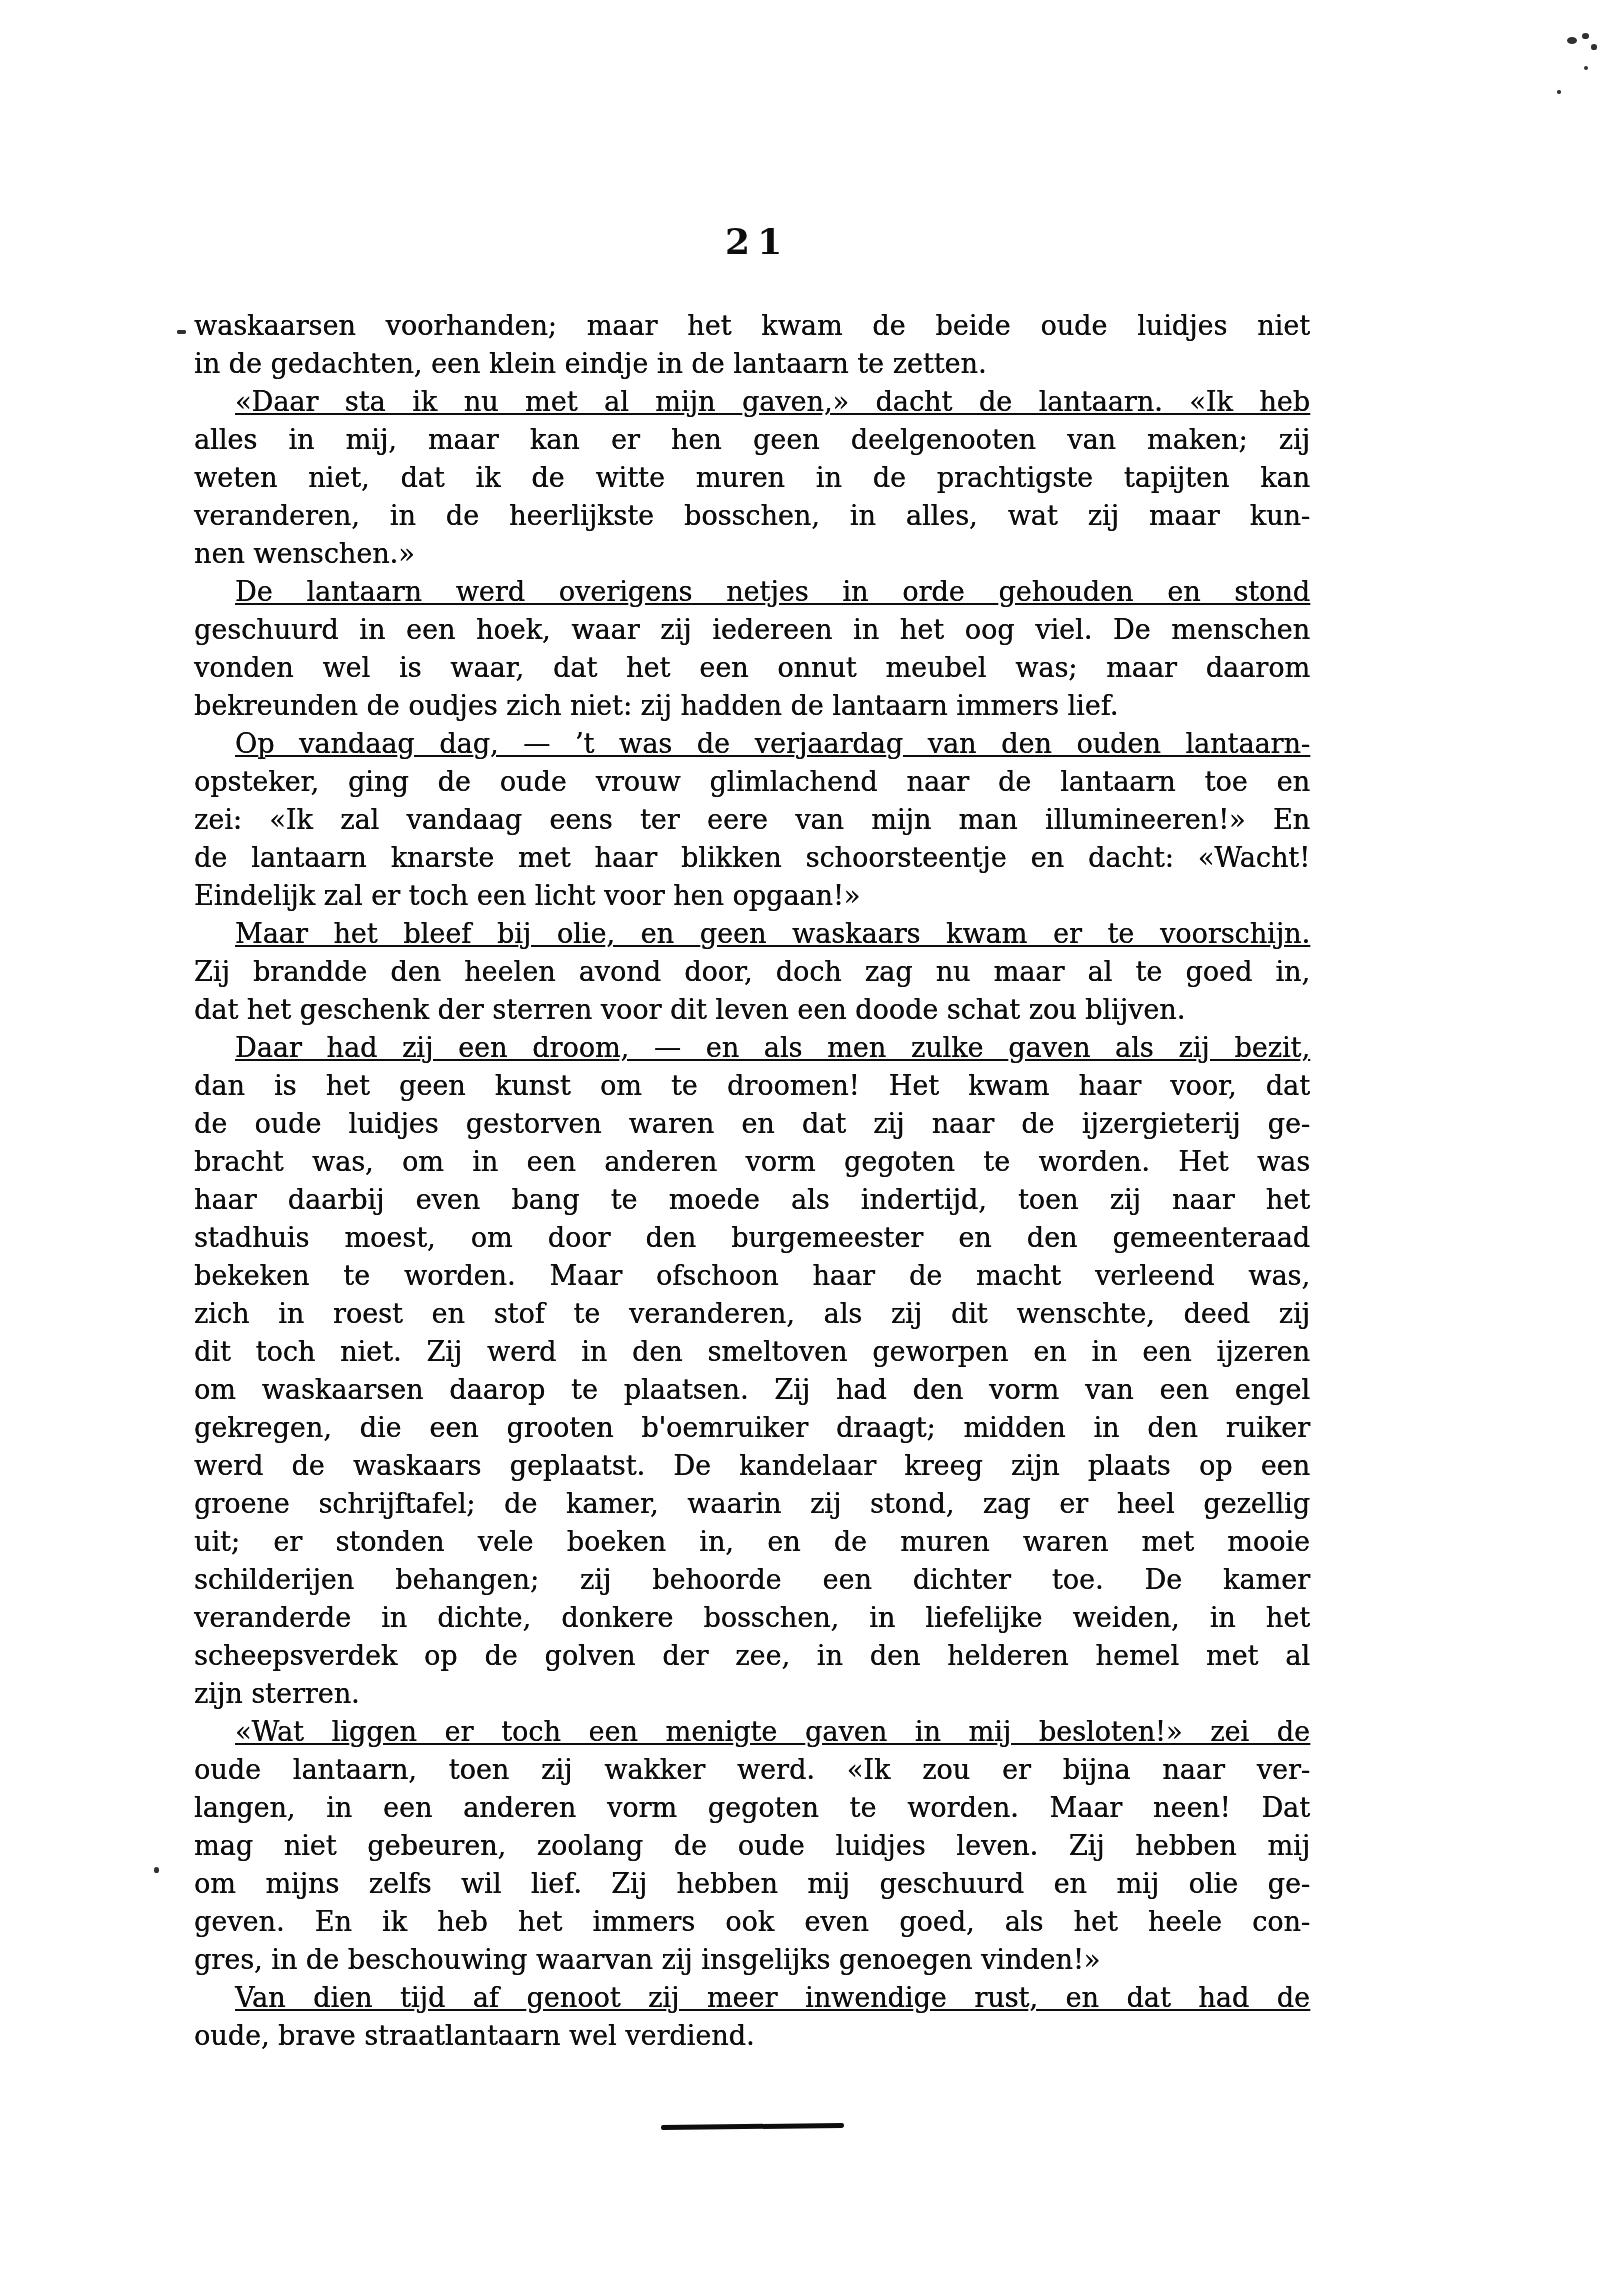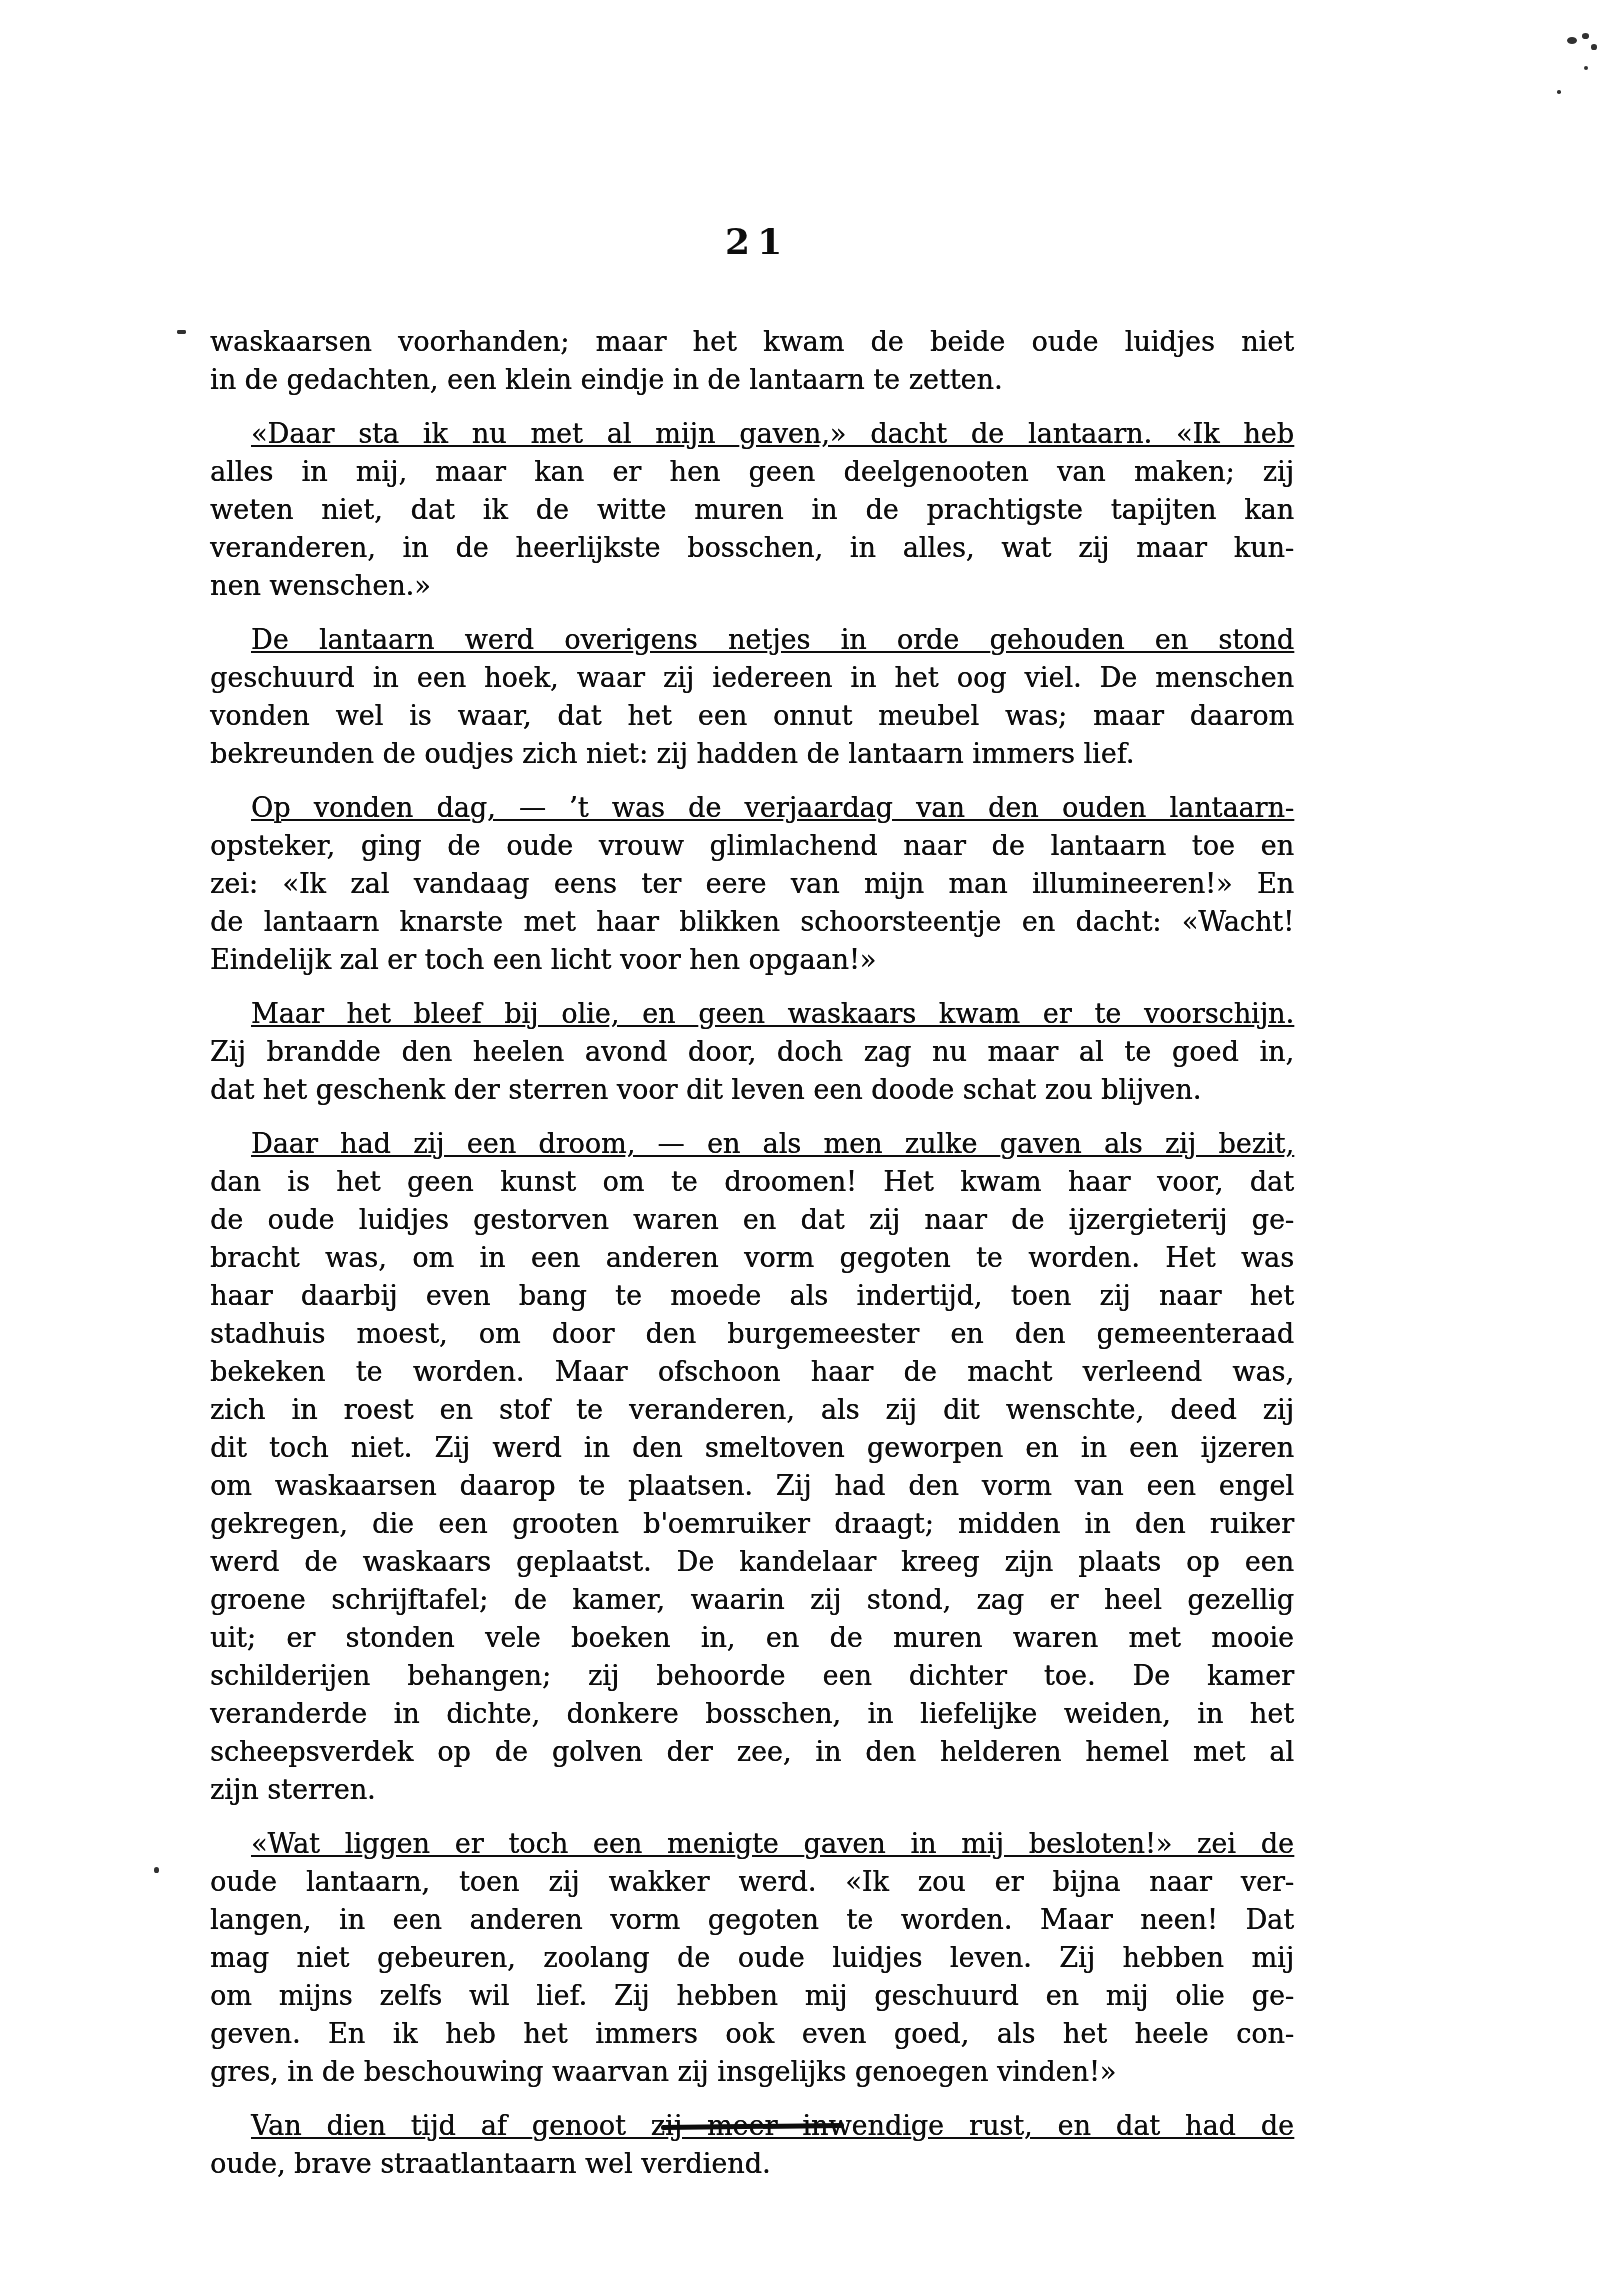--- a/index.html
+++ b/index.html
@@ -28,21 +28,21 @@
     position: absolute;
     left: 194px;
     top: 307px;
     width: 1116px;
     font-family: "DejaVu Serif", "Liberation Serif", serif;
     font-size: 27px;
     line-height: 38px;
     color: var(--ink, #0d0d0d);
     text-shadow: 0.3px 0 0 currentColor;
   }
-  .paragraph { margin: 16px; padding: 0; }
+  .paragraph { margin: 0; padding: 0; }
   .line {
     text-align: justify;
     text-align-last: justify;
   }
   .line.para-end { text-align-last: left; }
   .line.indent { text-indent: 41px; text-decoration: underline; }
   .end-rule {
     position: absolute;
     left: 661px;
     top: 2124px;
@@ -78,21 +78,21 @@
         <div class="line">veranderen, in de heerlijkste bosschen, in alles, wat zij maar kun-</div>
         <div class="line para-end">nen wenschen.»</div>
       </div>
       <div class="paragraph">
         <div class="line indent">De lantaarn werd overigens netjes in orde gehouden en stond</div>
         <div class="line">geschuurd in een hoek, waar zij iedereen in het oog viel. De menschen</div>
         <div class="line">vonden wel is waar, dat het een onnut meubel was; maar daarom</div>
         <div class="line para-end">bekreunden de oudjes zich niet: zij hadden de lantaarn immers lief.</div>
       </div>
       <div class="paragraph">
-        <div class="line indent">Op vonden dag, — ’t was de verjaardag van den ouden lantaarn-</div>
+        <div class="line indent">Op vandaag dag, — ’t was de verjaardag van den ouden lantaarn-</div>
         <div class="line">opsteker, ging de oude vrouw glimlachend naar de lantaarn toe en</div>
         <div class="line">zei: «Ik zal vandaag eens ter eere van mijn man illumineeren!» En</div>
         <div class="line">de lantaarn knarste met haar blikken schoorsteentje en dacht: «Wacht!</div>
         <div class="line para-end">Eindelijk zal er toch een licht voor hen opgaan!»</div>
       </div>
       <div class="paragraph">
         <div class="line indent">Maar het bleef bij olie, en geen waskaars kwam er te voorschijn.</div>
         <div class="line">Zij brandde den heelen avond door, doch zag nu maar al te goed in,</div>
         <div class="line para-end">dat het geschenk der sterren voor dit leven een doode schat zou blijven.</div>
       </div>

